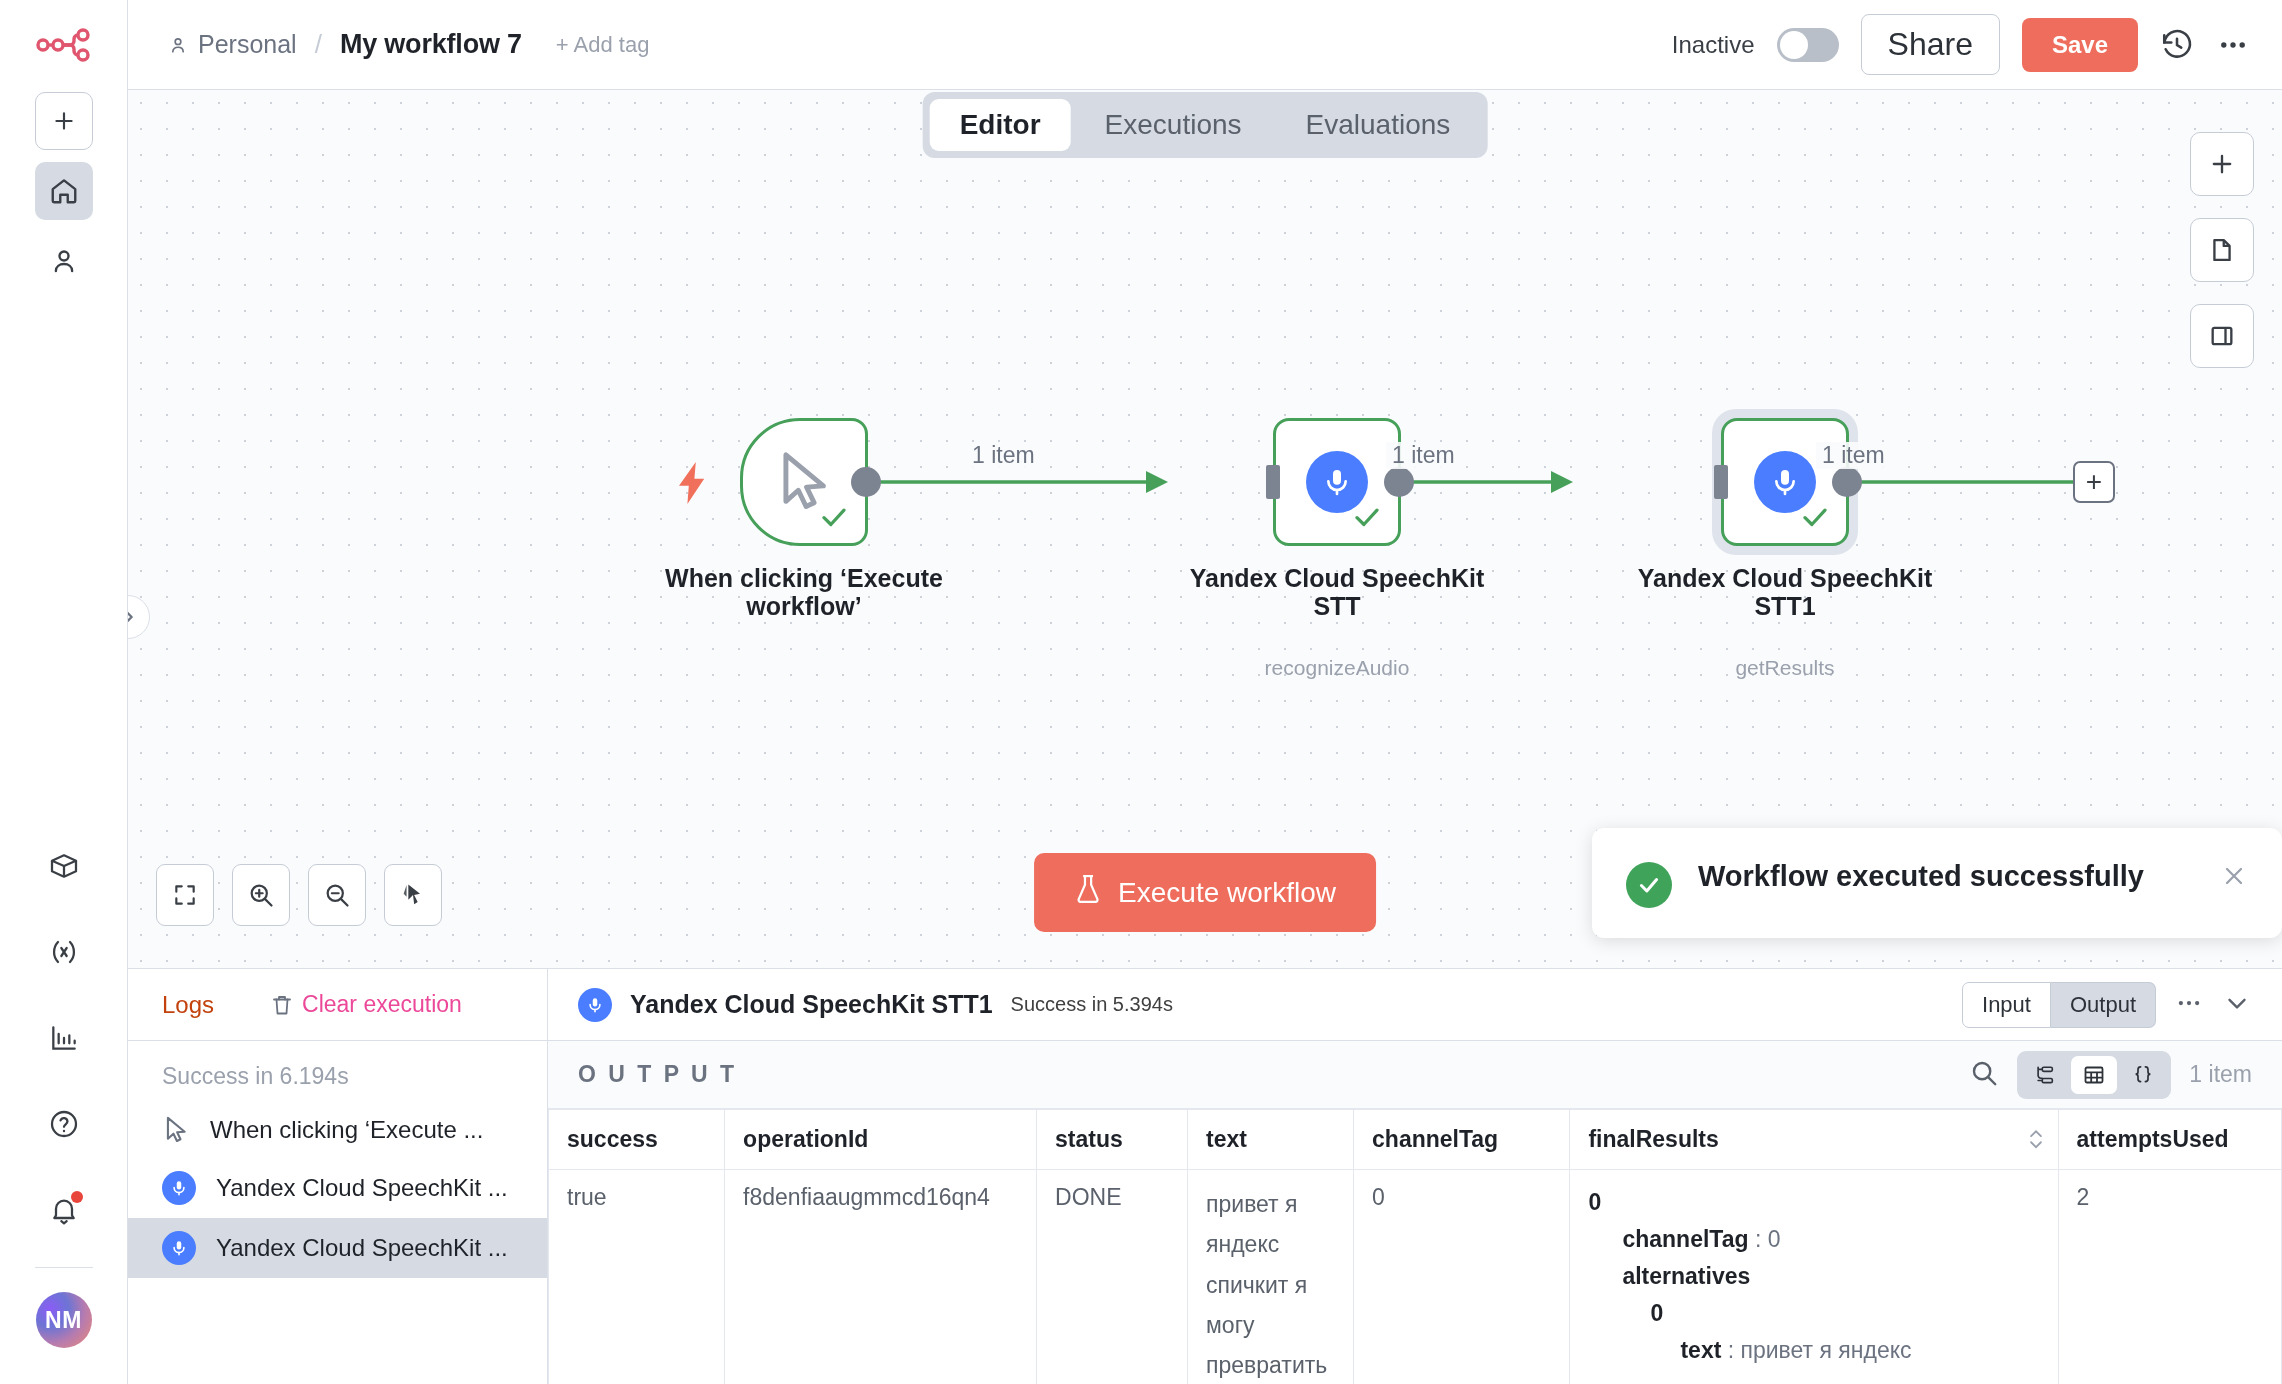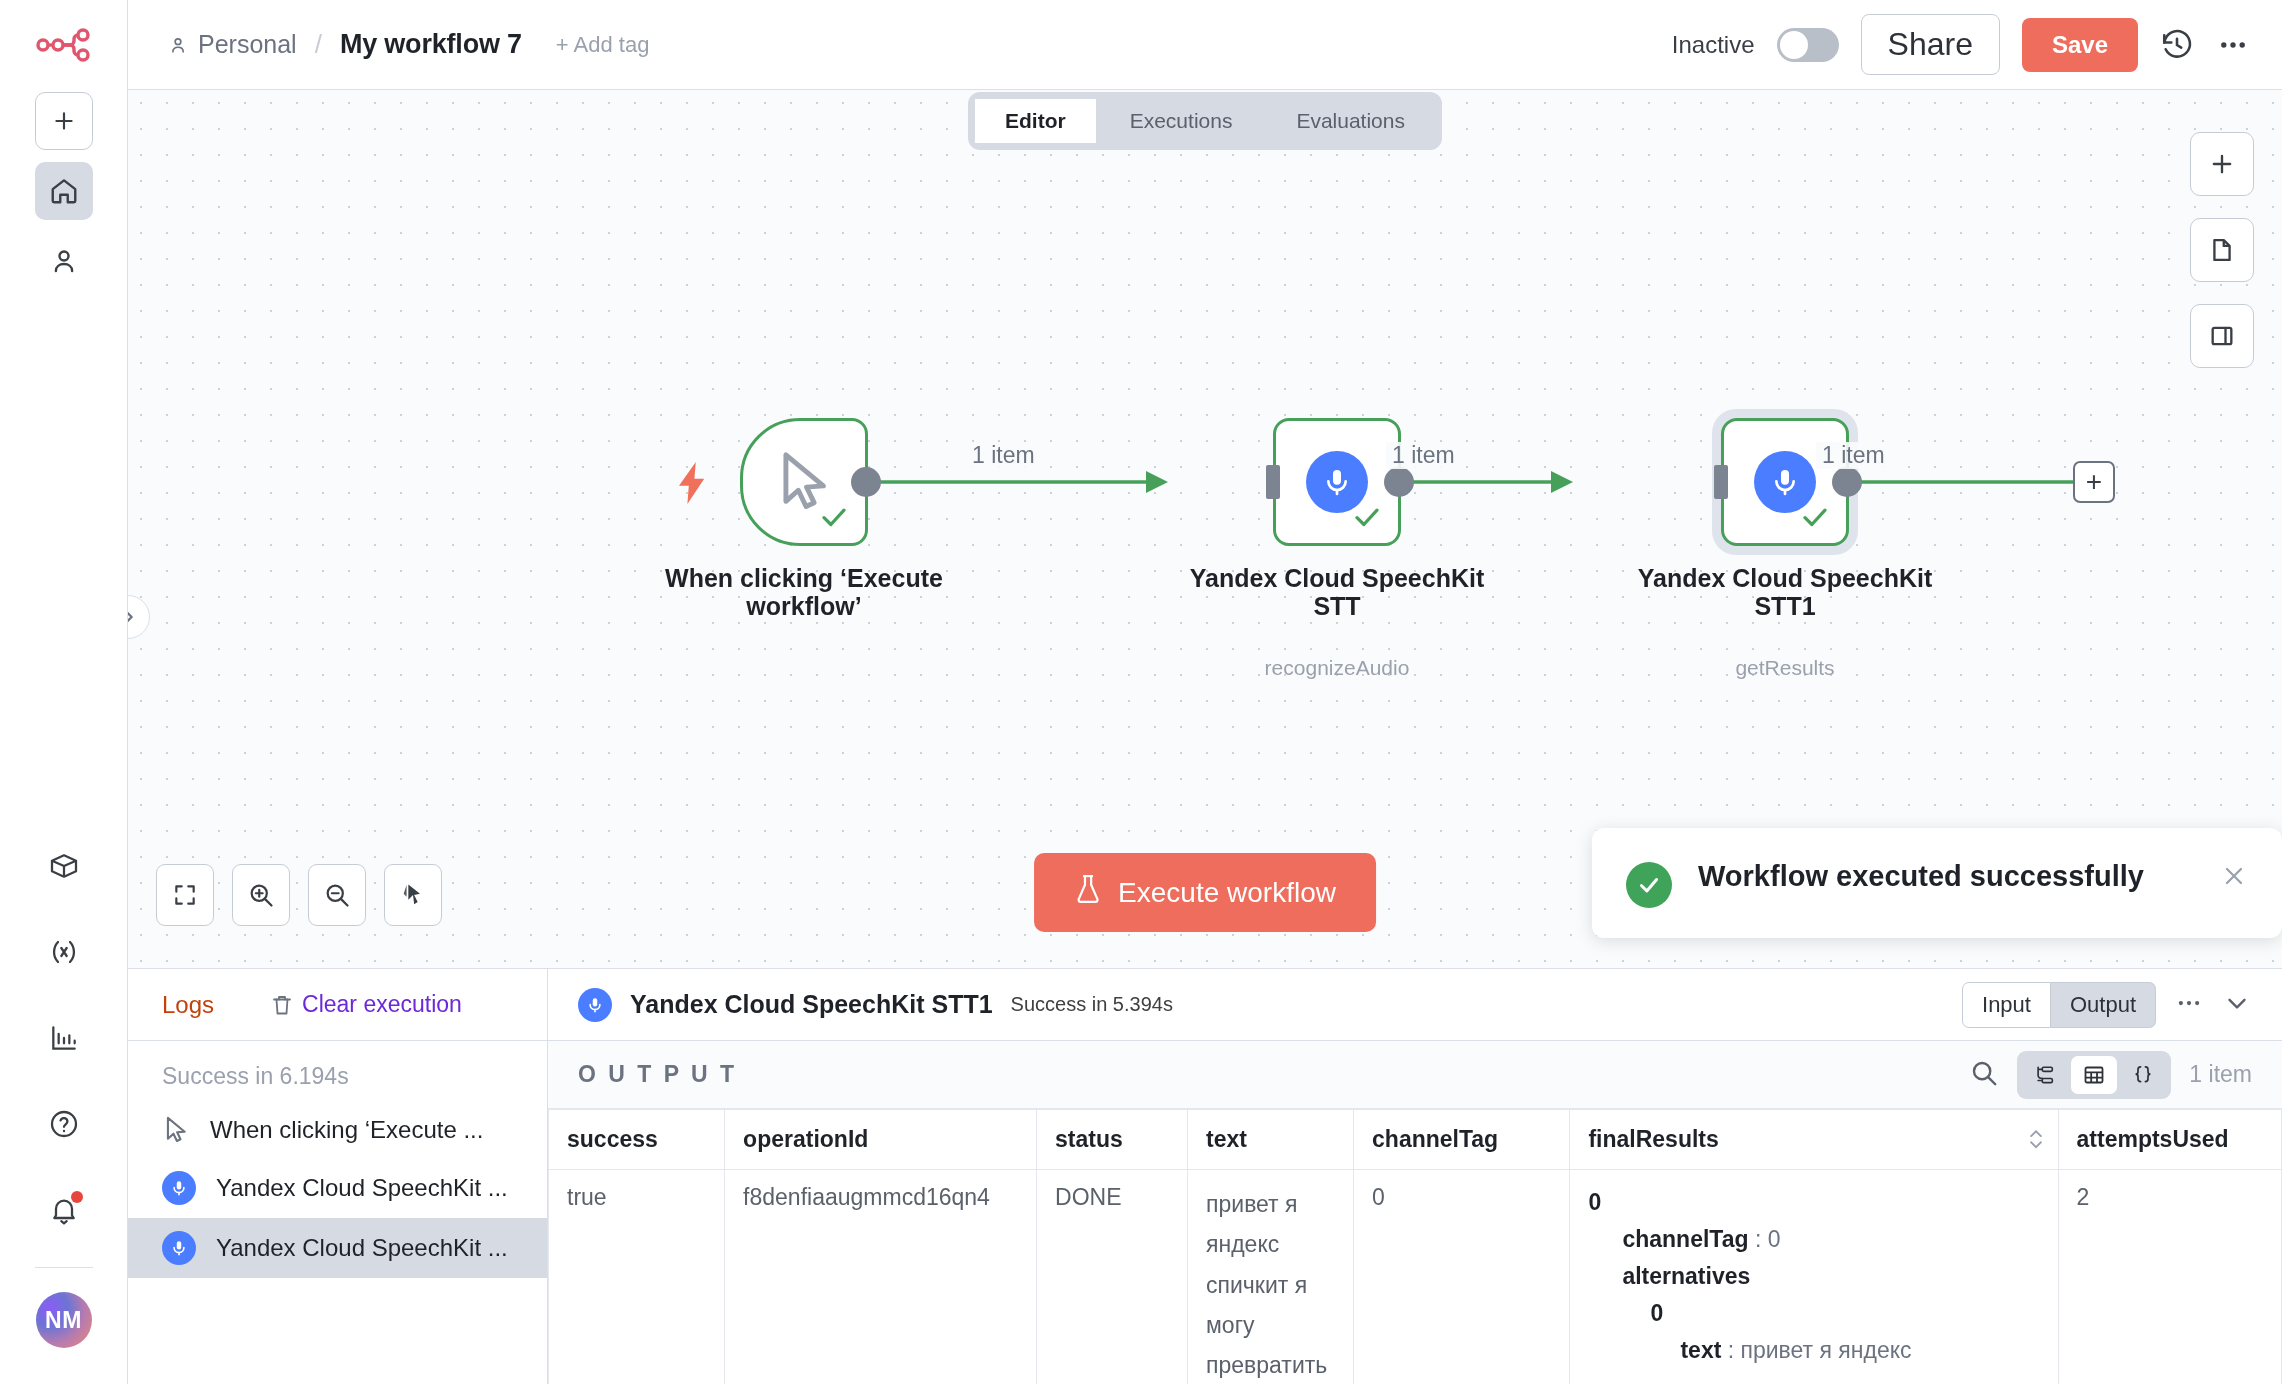--- a/index.html
+++ b/index.html
@@ -82,21 +82,21 @@
   
   .tabs-wrap {
     position: absolute; top: 92px; left: 50%; transform: translateX(-50%);
     z-index: 26;
   }
   .tabs {
     background: #d5dae3; border-radius: 12px; padding: 7px;
     display: flex; gap: 4px;
   }
   .tab {
-    padding: 10px 30px; border-radius: 0; font-size: 21px; color: #5a616b;
+    padding: 10px 30px; border-radius: 9px; font-size: 28px; color: #5a616b;
   }
   .tab.active { background: #fff; color: #1f2329; font-weight: bold; }
 
   
   .canvas {
     position: relative; flex: 1; min-height: 0;
     background-color: #fafbfc;
     background-image: radial-gradient(#ccd1da 1.3px, transparent 1.3px);
     background-size: 26px 26px;
     overflow: hidden;
@@ -196,21 +196,21 @@
   .toast-close { margin-left: auto; color:#9aa1ad; font-size:28px; margin-top:4px; }
 
   
   .bottom { height: 416px; display:flex; background:#fff; border-top: 1px solid #dbdfe7; flex: 0 0 416px; }
   .logs-col { width: 420px; border-right: 1px solid #dbdfe7; display:flex; flex-direction:column; }
   .logs-head {
     height: 72px; display:flex; align-items:center; gap: 56px; padding: 0 34px;
     border-bottom: 1px solid #dbdfe7;
   }
   .logs-title { font-size: 24px; color: #c2410c; }
-  .clear-exec { display:flex; align-items:center; gap:8px; color:#6d28d9; font-size: 23px; }
+  .clear-exec { display:flex; align-items:center; gap:8px; color:#ec4899; font-size: 23px; }
   .logs-status { font-size: 23px; color:#9aa1ad; padding: 22px 34px 12px; }
   .log-item {
     display:flex; align-items:center; gap: 20px; padding: 13px 34px;
     font-size: 24px; color:#1f2329;
   }
   .log-item.sel { background:#d5dae3; }
   .mic-sm { width: 34px; height: 34px; border-radius:50%; background:#4a7dff; display:flex; align-items:center; justify-content:center; flex:0 0 auto;}
 
   .out-col { flex:1; display:flex; flex-direction:column; min-width:0; }
   .out-head {

